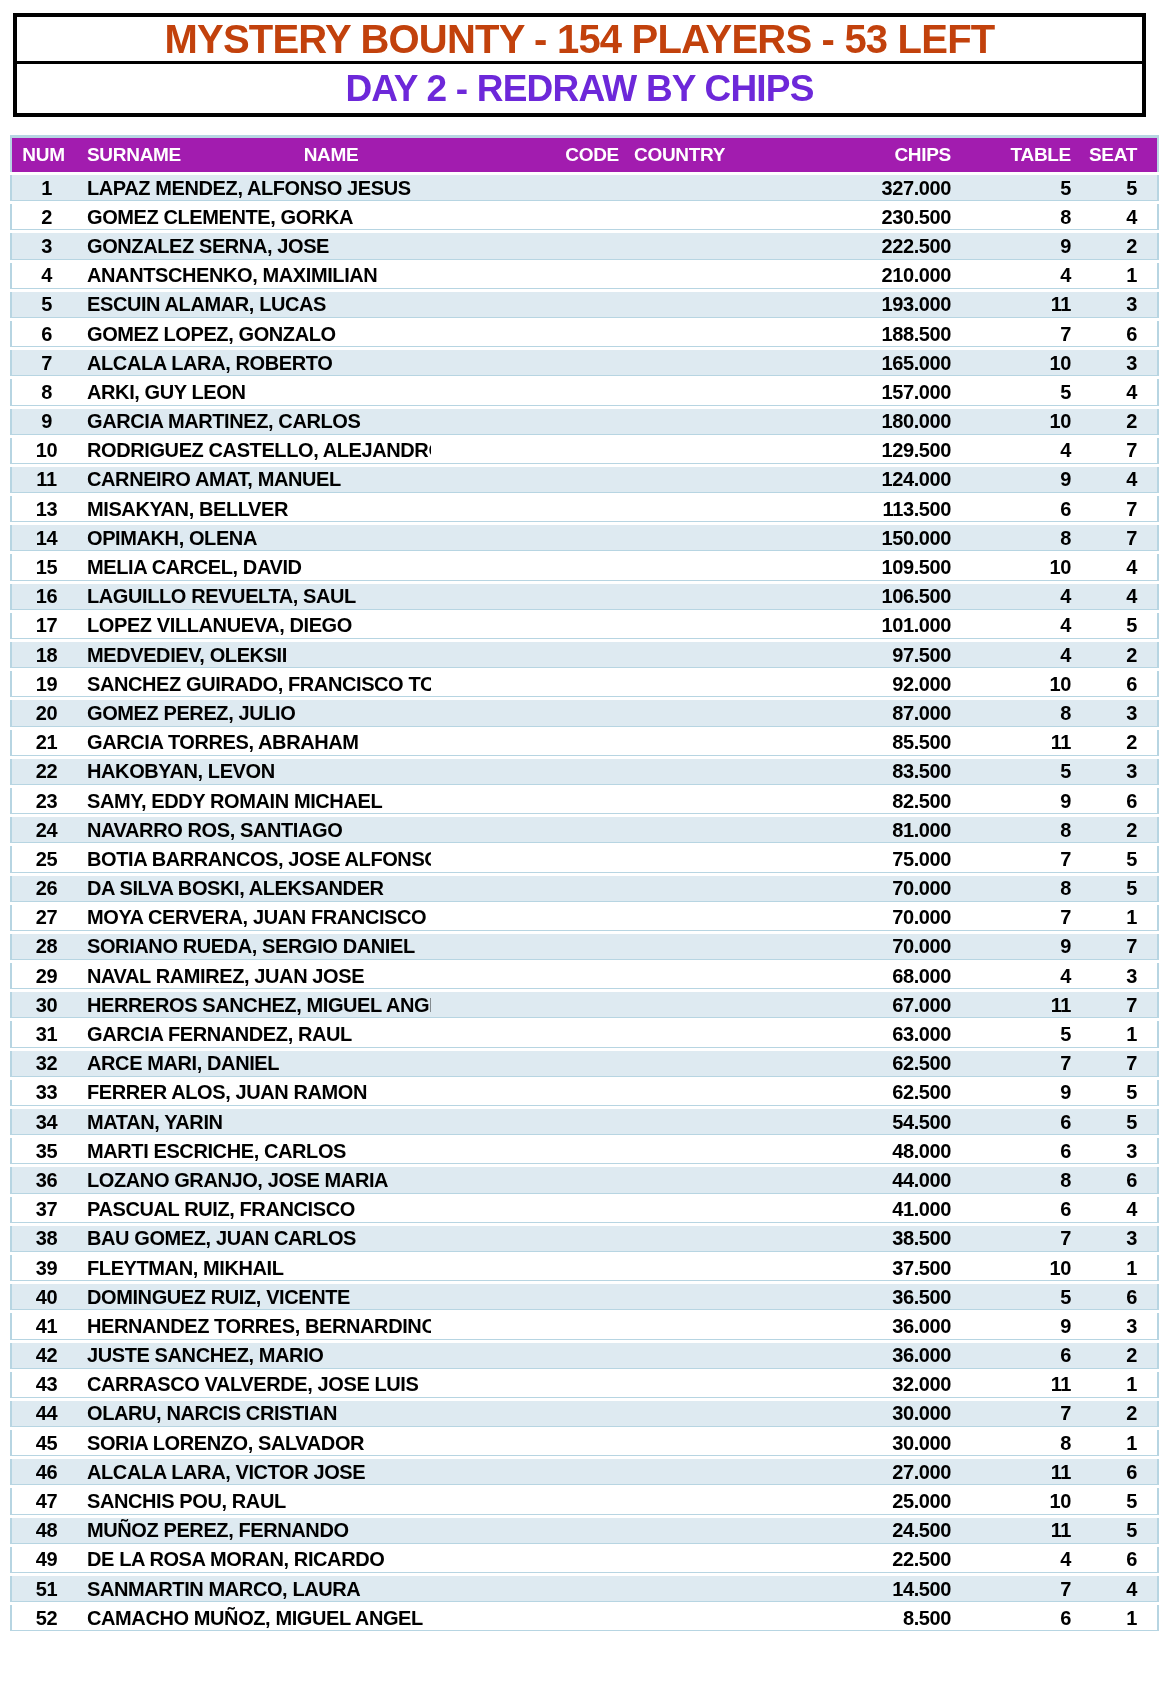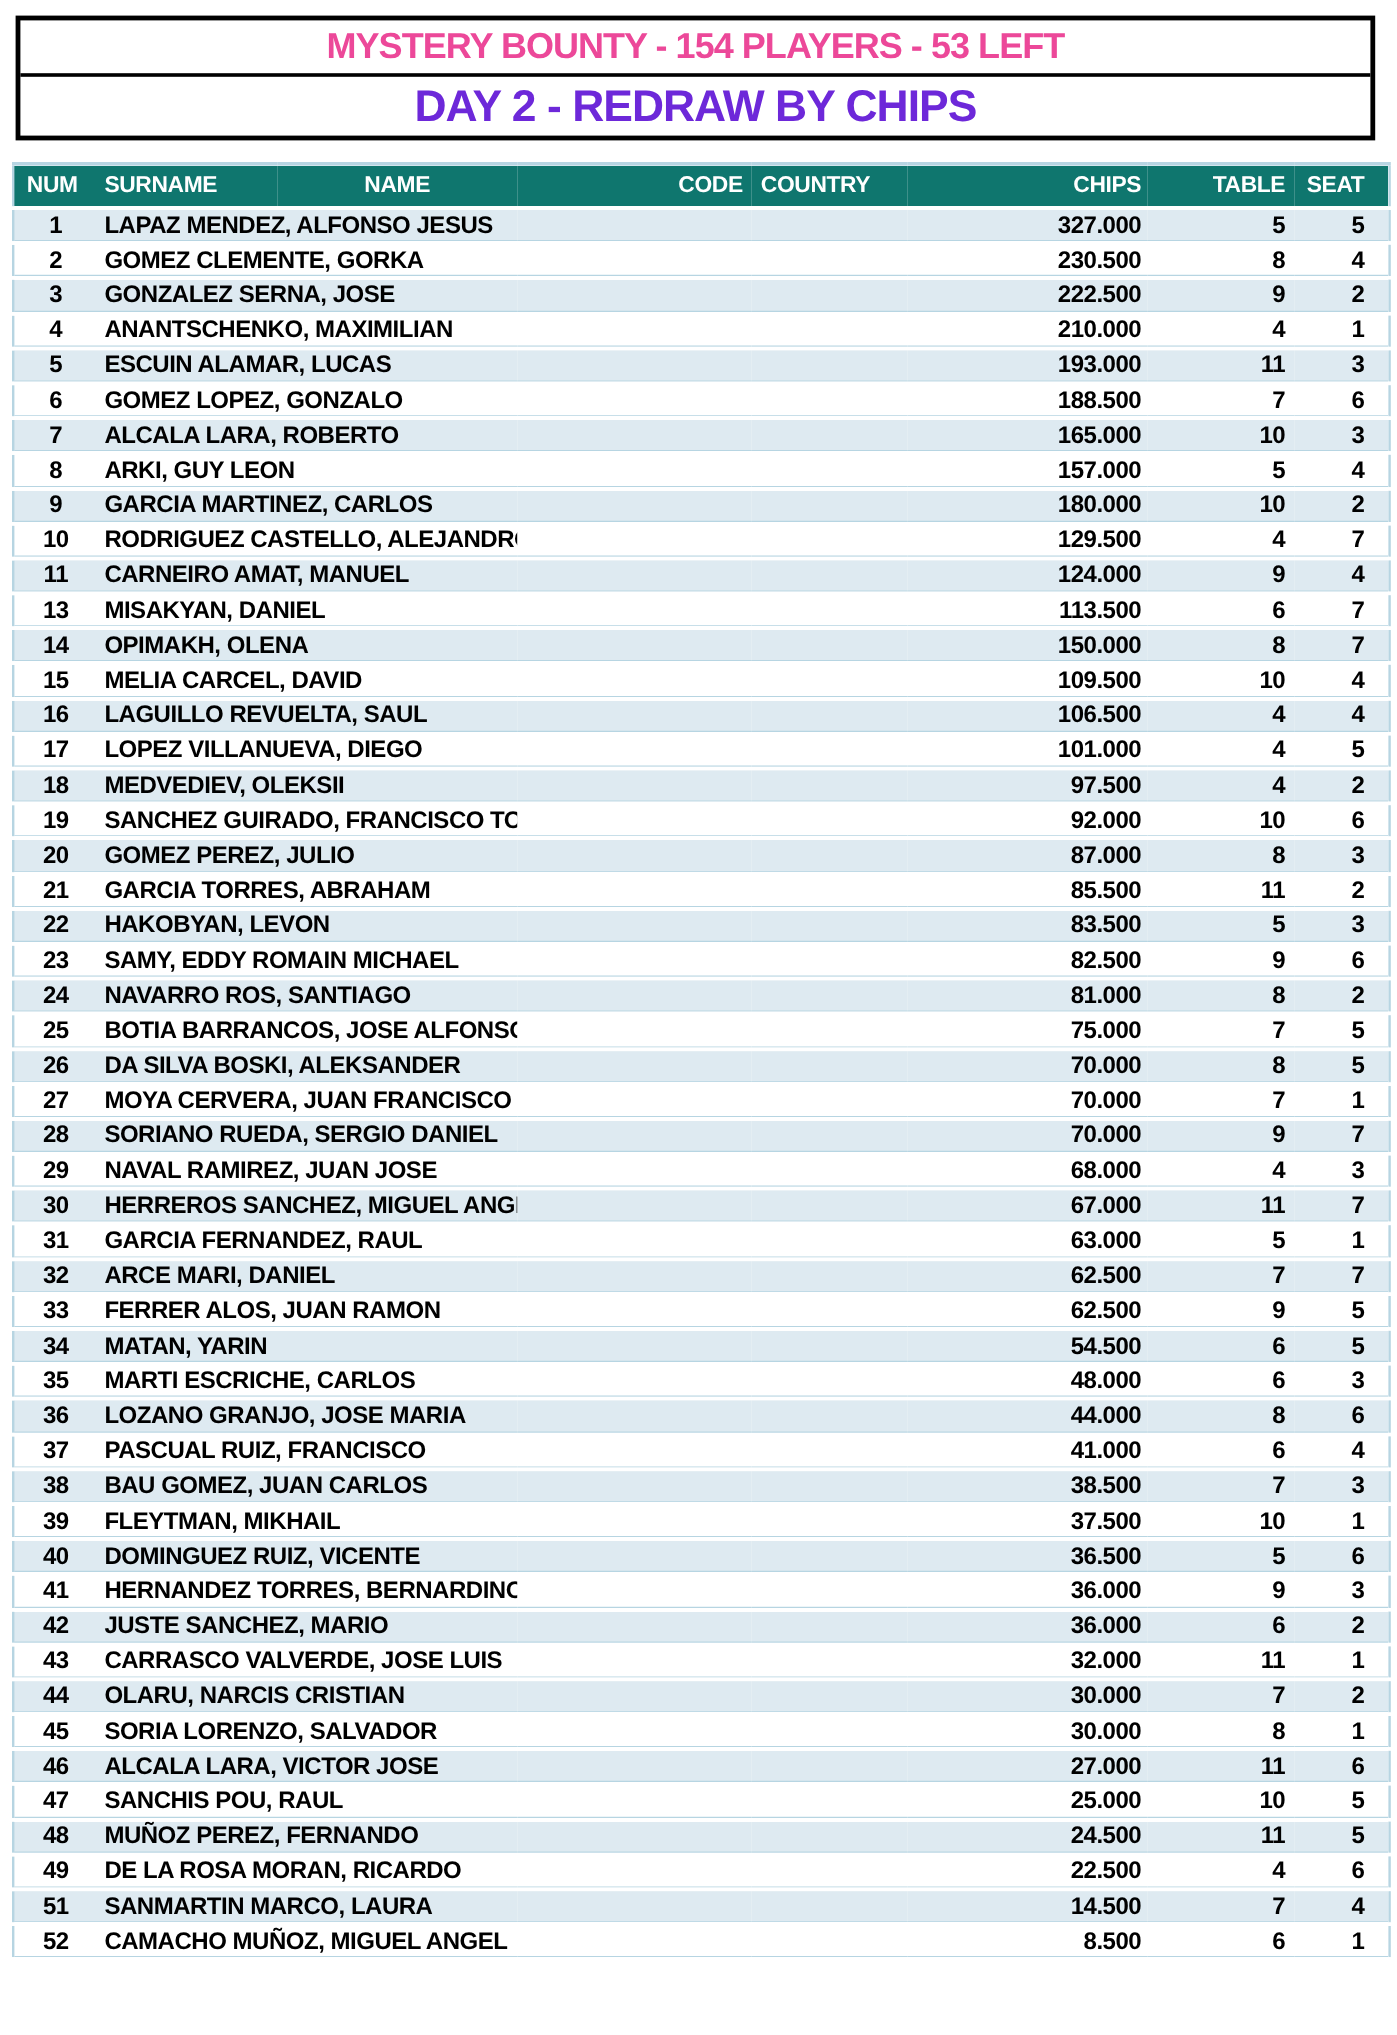--- a/index.html
+++ b/index.html
@@ -21,24 +21,24 @@
     box-sizing: border-box;
     margin: 13px 0 0 13px;
     width: 1133px;
     border: 4px solid #000000;
     background: #ffffff;
   }
   .title-line1 {
     height: 44px;
     line-height: 44px;
     text-align: center;
-    font-size: 30px;
+    font-size: 40px;
     font-weight: bold;
     letter-spacing: -0.8px;
-    color: #ec4899;
+    color: #c2410c;
     border-bottom: 3px solid #000000;
     white-space: nowrap;
   }
   .title-line2 {
     height: 49px;
     line-height: 49px;
     text-align: center;
     font-size: 37px;
     font-weight: bold;
     letter-spacing: -0.8px;
@@ -49,21 +49,21 @@
   table.chip-table {
     margin: 18px 0 0 10px;
     width: 1137px;
     border-collapse: collapse;
     table-layout: fixed;
     border-top: 3px solid #b7d5e2;
     border-left: 2px solid #b7d5e2;
     border-right: 2px solid #b7d5e2;
   }
   thead th {
-    background: #0f766e;
+    background: #a21caf;
     color: #ffffff;
     font-size: 19px;
     font-weight: bold;
     letter-spacing: -0.3px;
     height: 34px;
     padding: 0;
     border-bottom: 3px solid #ffffff;
     white-space: nowrap;
     overflow: hidden;
   }
@@ -233,21 +233,21 @@
     <td class="a-right-code"></td>
     <td class="a-left-country"></td>
     <td class="a-right-chips">124.000</td>
     <td class="a-right-table">9</td>
     <td class="a-right-seat">4</td>
   </tr>
 
 
   <tr>
     <td class="c-num-cell">13</td>
-    <td class="a-left-name" colspan="2">MISAKYAN, DANIEL</td>
+    <td class="a-left-name" colspan="2">MISAKYAN, BELLVER</td>
     <td class="a-right-code"></td>
     <td class="a-left-country"></td>
     <td class="a-right-chips">113.500</td>
     <td class="a-right-table">6</td>
     <td class="a-right-seat">7</td>
   </tr>
 
   <tr>
     <td class="c-num-cell">14</td>
     <td class="a-left-name" colspan="2">OPIMAKH, OLENA</td>

